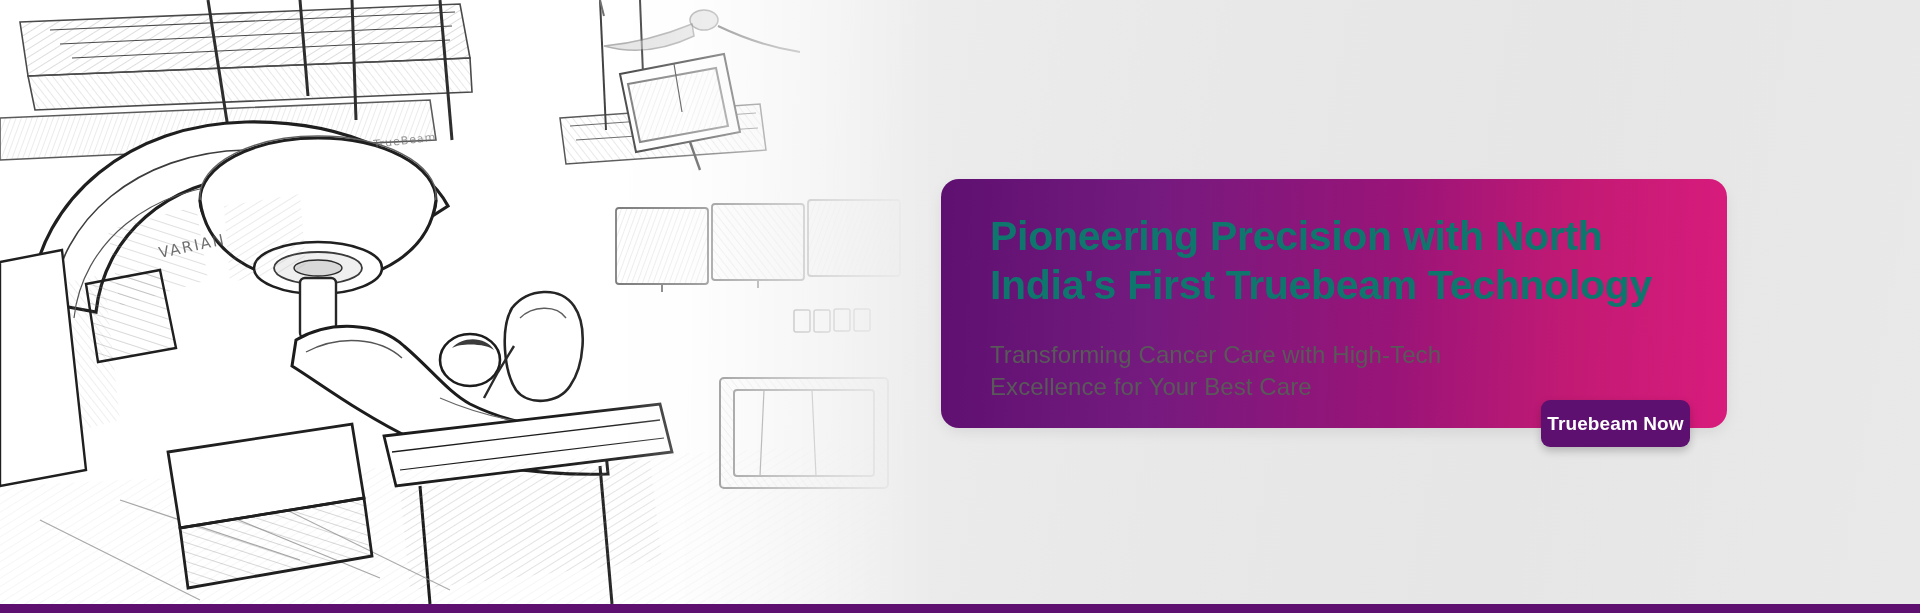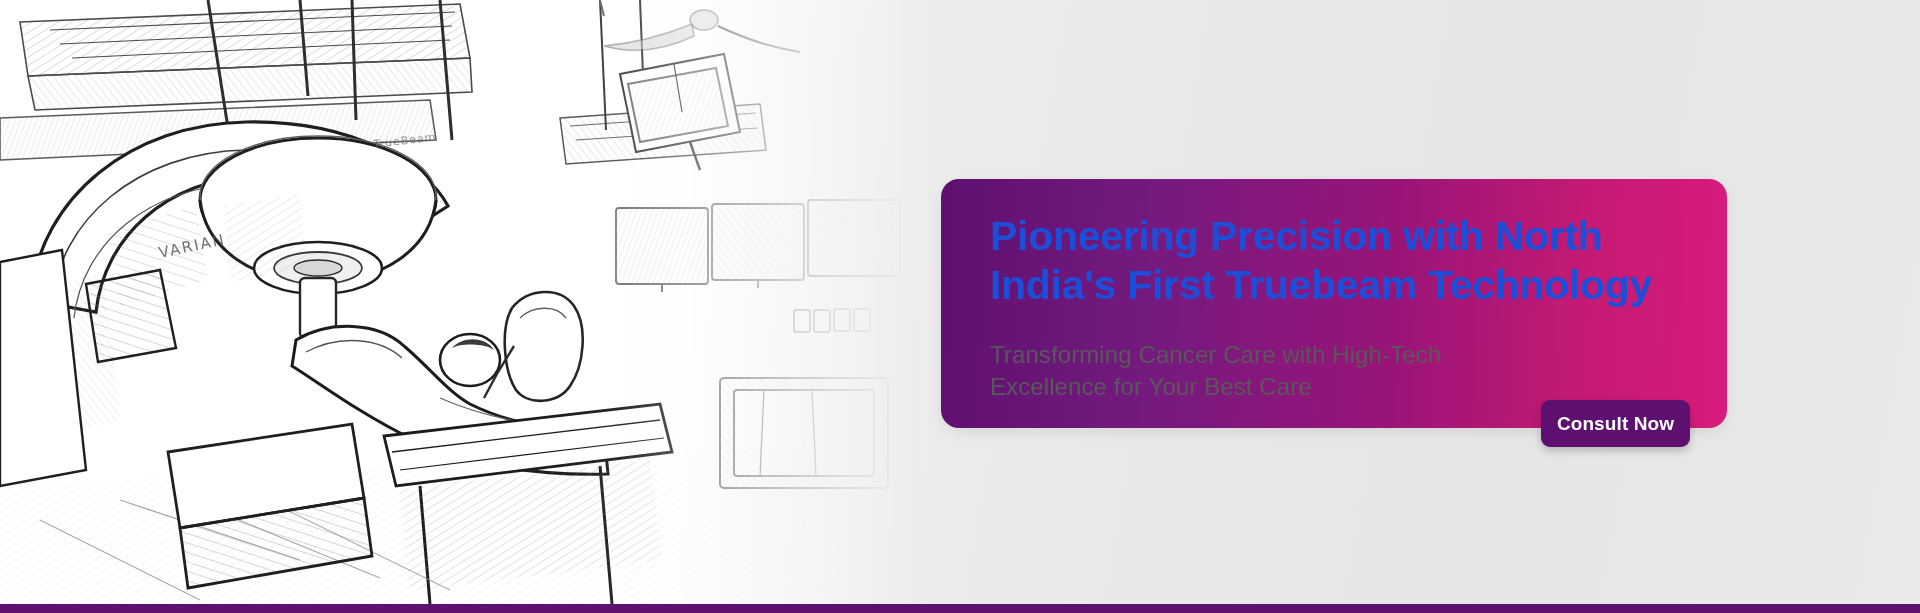--- a/index.html
+++ b/index.html
@@ -54,21 +54,21 @@
     inset:-3px;
     border-radius:18px;
     background:linear-gradient(92deg, #5E1070 0%, #741A7F 26%, #9A1478 58%, #C21A74 80%, #D81B7C 100%);
     z-index:-1;
   }
 
   .card-title {
     font-size:41px;
     line-height:49px;
     font-weight:700;
-    color:#1d4ed8;
+    color:#0f766e;
     letter-spacing:-0.3px;
     white-space:pre-line;
   }
   .card-sub {
     margin-top:29px;
     font-size:24px;
     line-height:32px;
     font-weight:400;
     color:#595959;
     letter-spacing:0.1px;
@@ -266,17 +266,17 @@
     </svg>
   </div>
 
   <div id="hero-card">
     <h1 class="card-title">Pioneering Precision with North
 India's First Truebeam Technology</h1>
     <p class="card-sub">Transforming Cancer Care with High-Tech
 Excellence for Your Best Care</p>
   </div>
 
-  <button id="consult-now" type="button">Consult Now</button>
+  <button id="consult-now" type="button">Truebeam Now</button>
 
   <div id="bottom-bar"></div>
 
 </div>
 
 </body></html>

